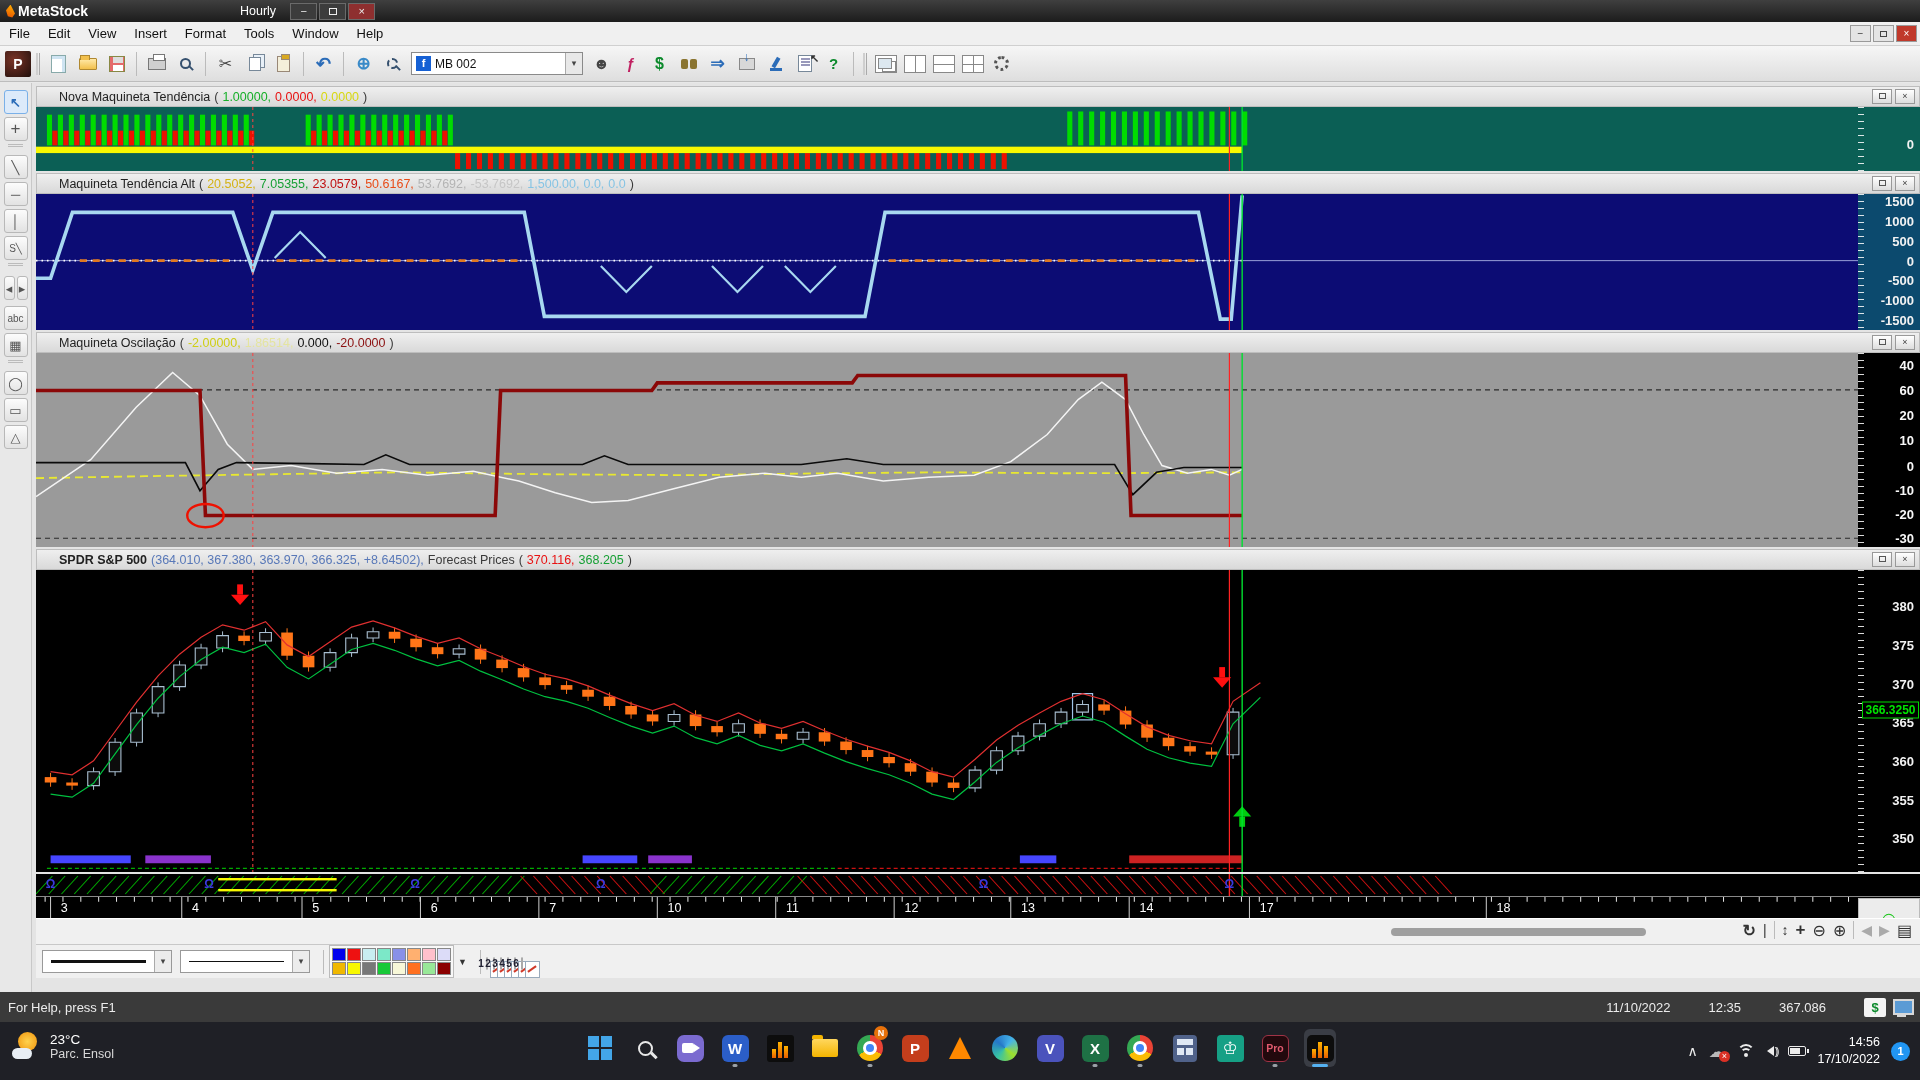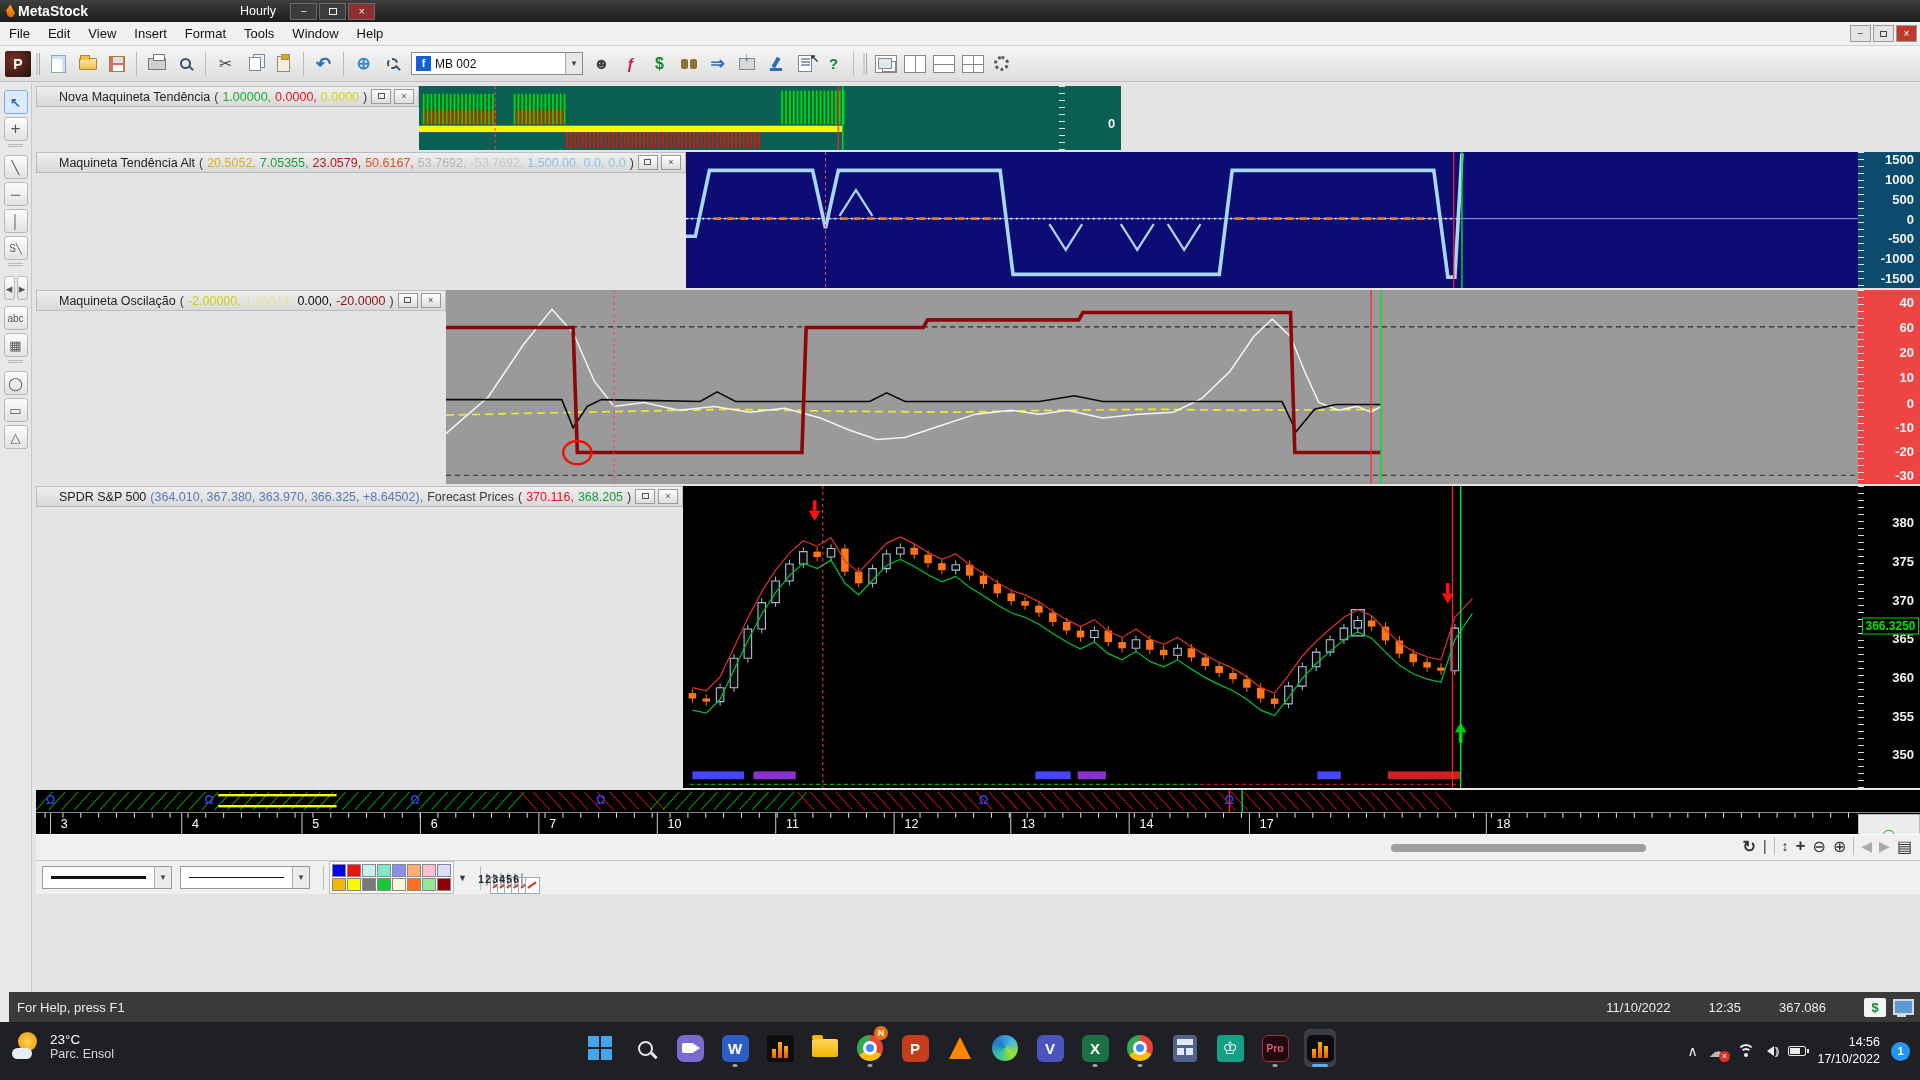--- a/index.html
+++ b/index.html
@@ -81,21 +81,21 @@
   .chartwin { position:absolute; top:83px; left:0; right:0; height:909px; background:#e4e4e4; display:flex; }
   .lefttools { width:32px; background:#e8e8e8; border-right:1px solid #c8c8c8; padding-top:4px; }
   .ltgrip { height:8px; border-top:3px double #bbb; margin:2px 8px; }
   .lt { width:24px; height:24px; margin:3px auto; background:linear-gradient(#fcfcfc,#e2e2e2); border:1px solid #b8b8b8; border-radius:3px;
         display:flex; align-items:center; justify-content:center; font-size:13px; color:#555; }
   .lt.sel { border:1px solid #7ab0e8; background:#dceafa; color:#2b6cb8; }
   .lt.half { width:11px; display:inline-flex; margin:3px 1px; }
   .lt-pair { text-align:center; }
 
   .chartstack { flex:1; display:flex; flex-direction:column; padding:3px 0 0 4px; }
-  .panel { display:flex; flex-direction:row; margin-bottom:2px; }
+  .panel { display:flex; flex-direction:column; margin-bottom:2px; }
   .phead { height:21px; background:linear-gradient(#efefef,#d9d9d9); border:1px solid #bdbdbd; display:flex; align-items:center;
            font-size:12.5px; color:#222; padding-left:22px; white-space:nowrap; }
   .phead .ptitle { margin-right:4px; }
   .phead .seg { margin-right:4px; }
   .phead-btns { margin-left:auto; display:flex; gap:3px; padding-right:4px; }
   .pb { width:20px; height:15px; background:linear-gradient(#fff,#ddd); border:1px solid #999; font-size:9px; line-height:13px; text-align:center; color:#444; }
   .pb .rest { display:inline-block; width:7px; height:6px; border:1px solid #555; margin-top:3px; }
   .pbody { display:flex; }
   .plotwrap { flex:1; position:relative; }
   .plotwrap svg { display:block; width:100%; height:100%; }
@@ -133,21 +133,21 @@
   .pcell { width:14px; height:13px; border:1px solid #888; }
   .pal-arr { font-size:9px; color:#333; margin:0 8px 0 2px; }
   .tmplbtn { width:26px; height:24px; background:linear-gradient(#fff,#e4e4e4); border:1px solid #aaa; border-radius:2px; margin-right:5px;
              position:relative; font-size:10px; color:#223; }
   .tmplbtn:before { content:""; position:absolute; left:3px; top:3px; width:13px; height:15px; background:#fff; border:1px solid #9ab; }
   .tmplbtn:after { content:""; position:absolute; left:5px; top:10px; width:10px; height:2px; background:#d03a2a; transform:rotate(-35deg); }
   .tmplbtn span { position:absolute; right:3px; bottom:0; font-weight:bold; }
 
   
   .statusbar { position:absolute; left:0; right:0; top:992px; height:30px; background:#3a3a3a; color:#ececec; font-size:13px;
-               display:flex; align-items:center; padding:0 8px;margin-left:9px; }
+               display:flex; align-items:center; padding:0 8px; }
   .sb-right { margin-left:auto; display:flex; align-items:center; gap:38px; }
   .sb-ico { display:flex; gap:6px; }
   .dollarbox { width:22px; height:19px; background:#f4f4f4; border-radius:2px; color:#0c8a2c; font-weight:bold; text-align:center; line-height:19px; }
   .monitor { width:20px; height:19px; position:relative; }
   .monitor:before { content:""; position:absolute; left:1px; top:1px; width:17px; height:12px; background:#5b9bd5; border:2px solid #d8d8d8; }
   .monitor:after { content:""; position:absolute; left:5px; bottom:0; width:9px; height:3px; background:#d8d8d8; }
 
   
   .taskbar { position:absolute; left:0; right:0; bottom:0; height:58px; background:#1f2026; color:#fff; }
   .weather { position:absolute; left:12px; top:9px; display:flex; align-items:center; gap:8px; }
@@ -563,36 +563,36 @@
                   <polyline points="0,64.5 60,63.5 130,62.5 200,61.5 280,62.5 360,63 430,62 500,61.5 560,62 620,61.8 662,61.5" fill="none" stroke="#e8e830" stroke-width="1.8" stroke-dasharray="8 5" vector-effect="non-scaling-stroke"></polyline>
                   <polyline points="0,74 30,55.00000000000001 55,28.000000000000004 75,10 90,22 105,47 119,60 140,57.99999999999999 165,62 190,60 215,63 240,61 265,66 285,72 305,77 325,76 350,70 375,64 400,62 420,64 440,62 465,66 490,64 515,63 535,56.00000000000001 555,42 572,24 585,15 598,24 608,42 618,57.99999999999999 632,62 645,60 655,63 662,60" fill="none" stroke="#f4f4f4" stroke-width="1.5" vector-effect="non-scaling-stroke"></polyline>
                   <polyline points="0,56.49999999999999 60,56.49999999999999 82,56.49999999999999 90,71 100,60 110,56.49999999999999 150,56.99999999999999 180,57.49999999999999 192,52.5 205,57.49999999999999 300,57.49999999999999 312,53 325,57.49999999999999 420,57.49999999999999 445,54.50000000000001 465,57.49999999999999 560,57.49999999999999 592,57.49999999999999 602,73 615,61.5 630,59 648,59 662,59" fill="none" stroke="#0a0a0a" stroke-width="1.6" vector-effect="non-scaling-stroke"></polyline>
                   <polyline points="0,19.3 90,19.3 93,83.8 252,83.8 255,19.3 338,19.3 341,15.4 448,15.4 451,11.600000000000001 598,11.600000000000001 601,83.8 662,83.8" fill="none" stroke="#8b0808" stroke-width="3.6" vector-effect="non-scaling-stroke"></polyline>
                   <ellipse cx="93" cy="83.8" rx="10" ry="6" fill="none" stroke="#ee1100" stroke-width="2.4" vector-effect="non-scaling-stroke"></ellipse>
                   <line x1="119" y1="0" x2="119" y2="100" stroke="#ff4040" stroke-width="1" stroke-dasharray="3 3" vector-effect="non-scaling-stroke"></line>
                   <line x1="655" y1="0" x2="655" y2="100" stroke="#ff2222" stroke-width="1.2" vector-effect="non-scaling-stroke"></line>
                   <line x1="662" y1="0" x2="662" y2="100" stroke="#00e030" stroke-width="1.4" vector-effect="non-scaling-stroke"></line>
                 </svg>
       </div>
-      <div class="scalecol" style="background:#ef4444;color:#f8f8f8">
+      <div class="scalecol" style="background:#000000;color:#f8f8f8">
         <div class="ticks"></div>
                 <span class="sl" style="top:6%">40</span>
                 <span class="sl" style="top:19%">60</span>
                 <span class="sl" style="top:32%">20</span>
                 <span class="sl" style="top:45%">10</span>
                 <span class="sl" style="top:57.99999999999999%">0</span>
                 <span class="sl" style="top:70.5%">-10</span>
                 <span class="sl" style="top:83%">-20</span>
                 <span class="sl" style="top:95.5%">-30</span>
       </div>
     </div>
           </div>
           <div class="panel">
             <div class="phead">
-      <span class="ptitle" style="font-weight:normal;">SPDR S&amp;P 500</span>
+      <span class="ptitle" style="font-weight:bold;">SPDR S&amp;P 500</span>
               <span class="seg" style="color:#5878b8">(364.010, 367.380, 363.970, 366.325, +8.64502),</span>
               <span class="seg" style="color:#3a3a3a">Forecast Prices</span>
               <span class="seg" style="color:#3a3a3a">(</span>
               <span class="seg" style="color:#e81212">370.116,</span>
               <span class="seg" style="color:#17a035">368.205</span>
               <span class="seg" style="color:#3a3a3a">)</span>
       <span class="phead-btns">
         <span class="pb"><span class="rest"></span></span>
         <span class="pb">×</span>
       </span>

